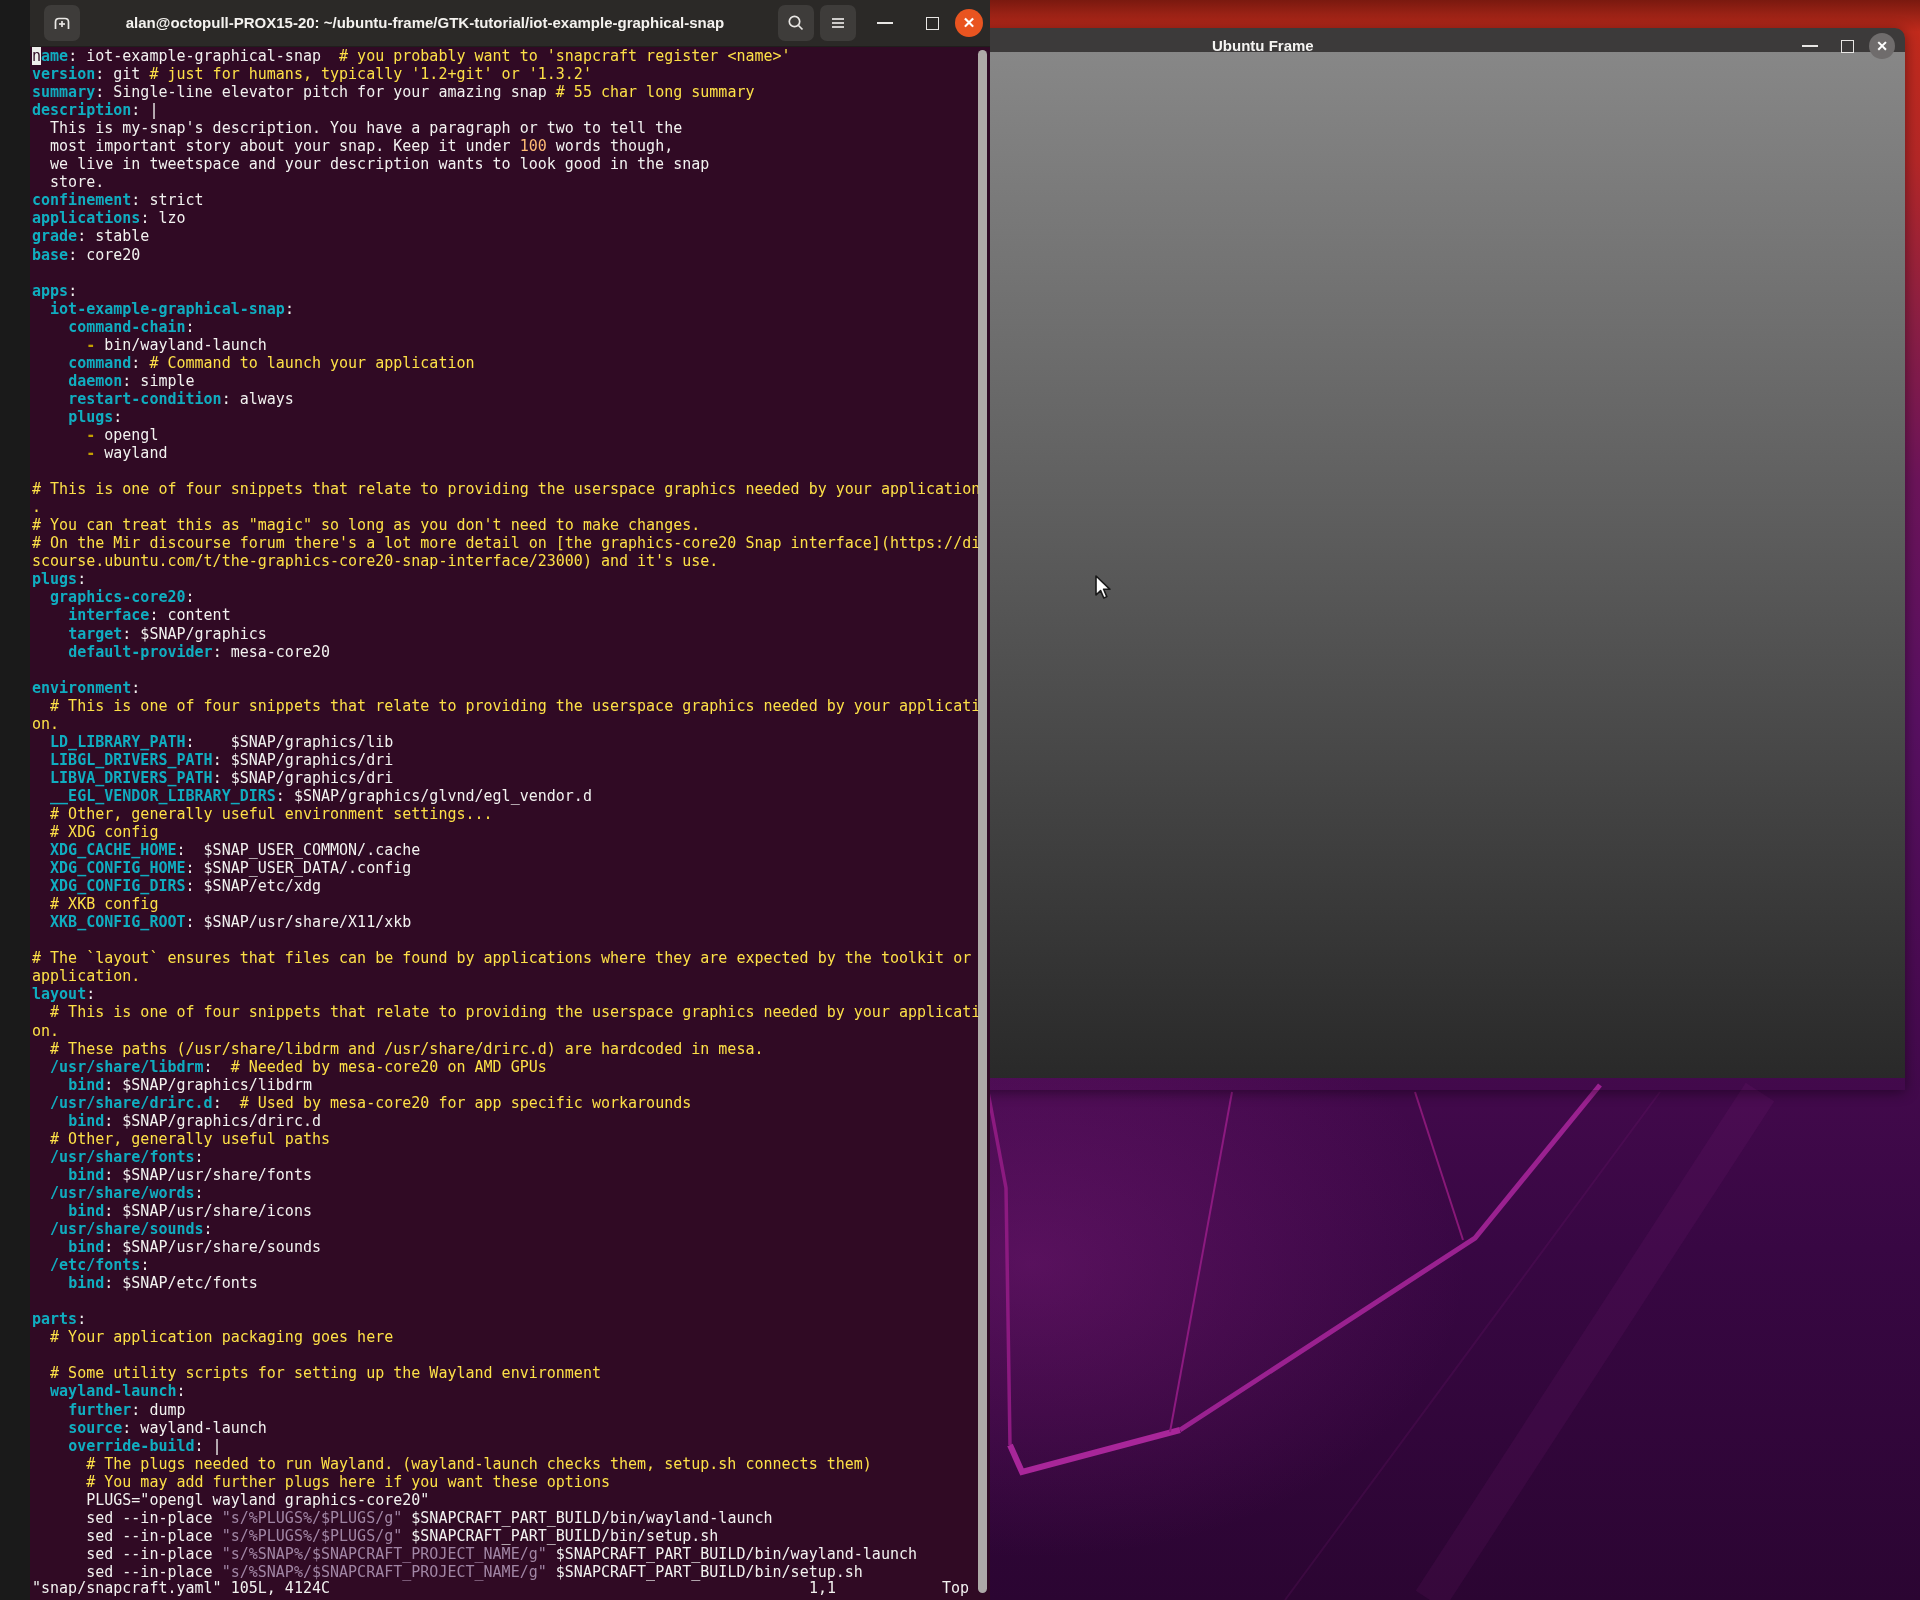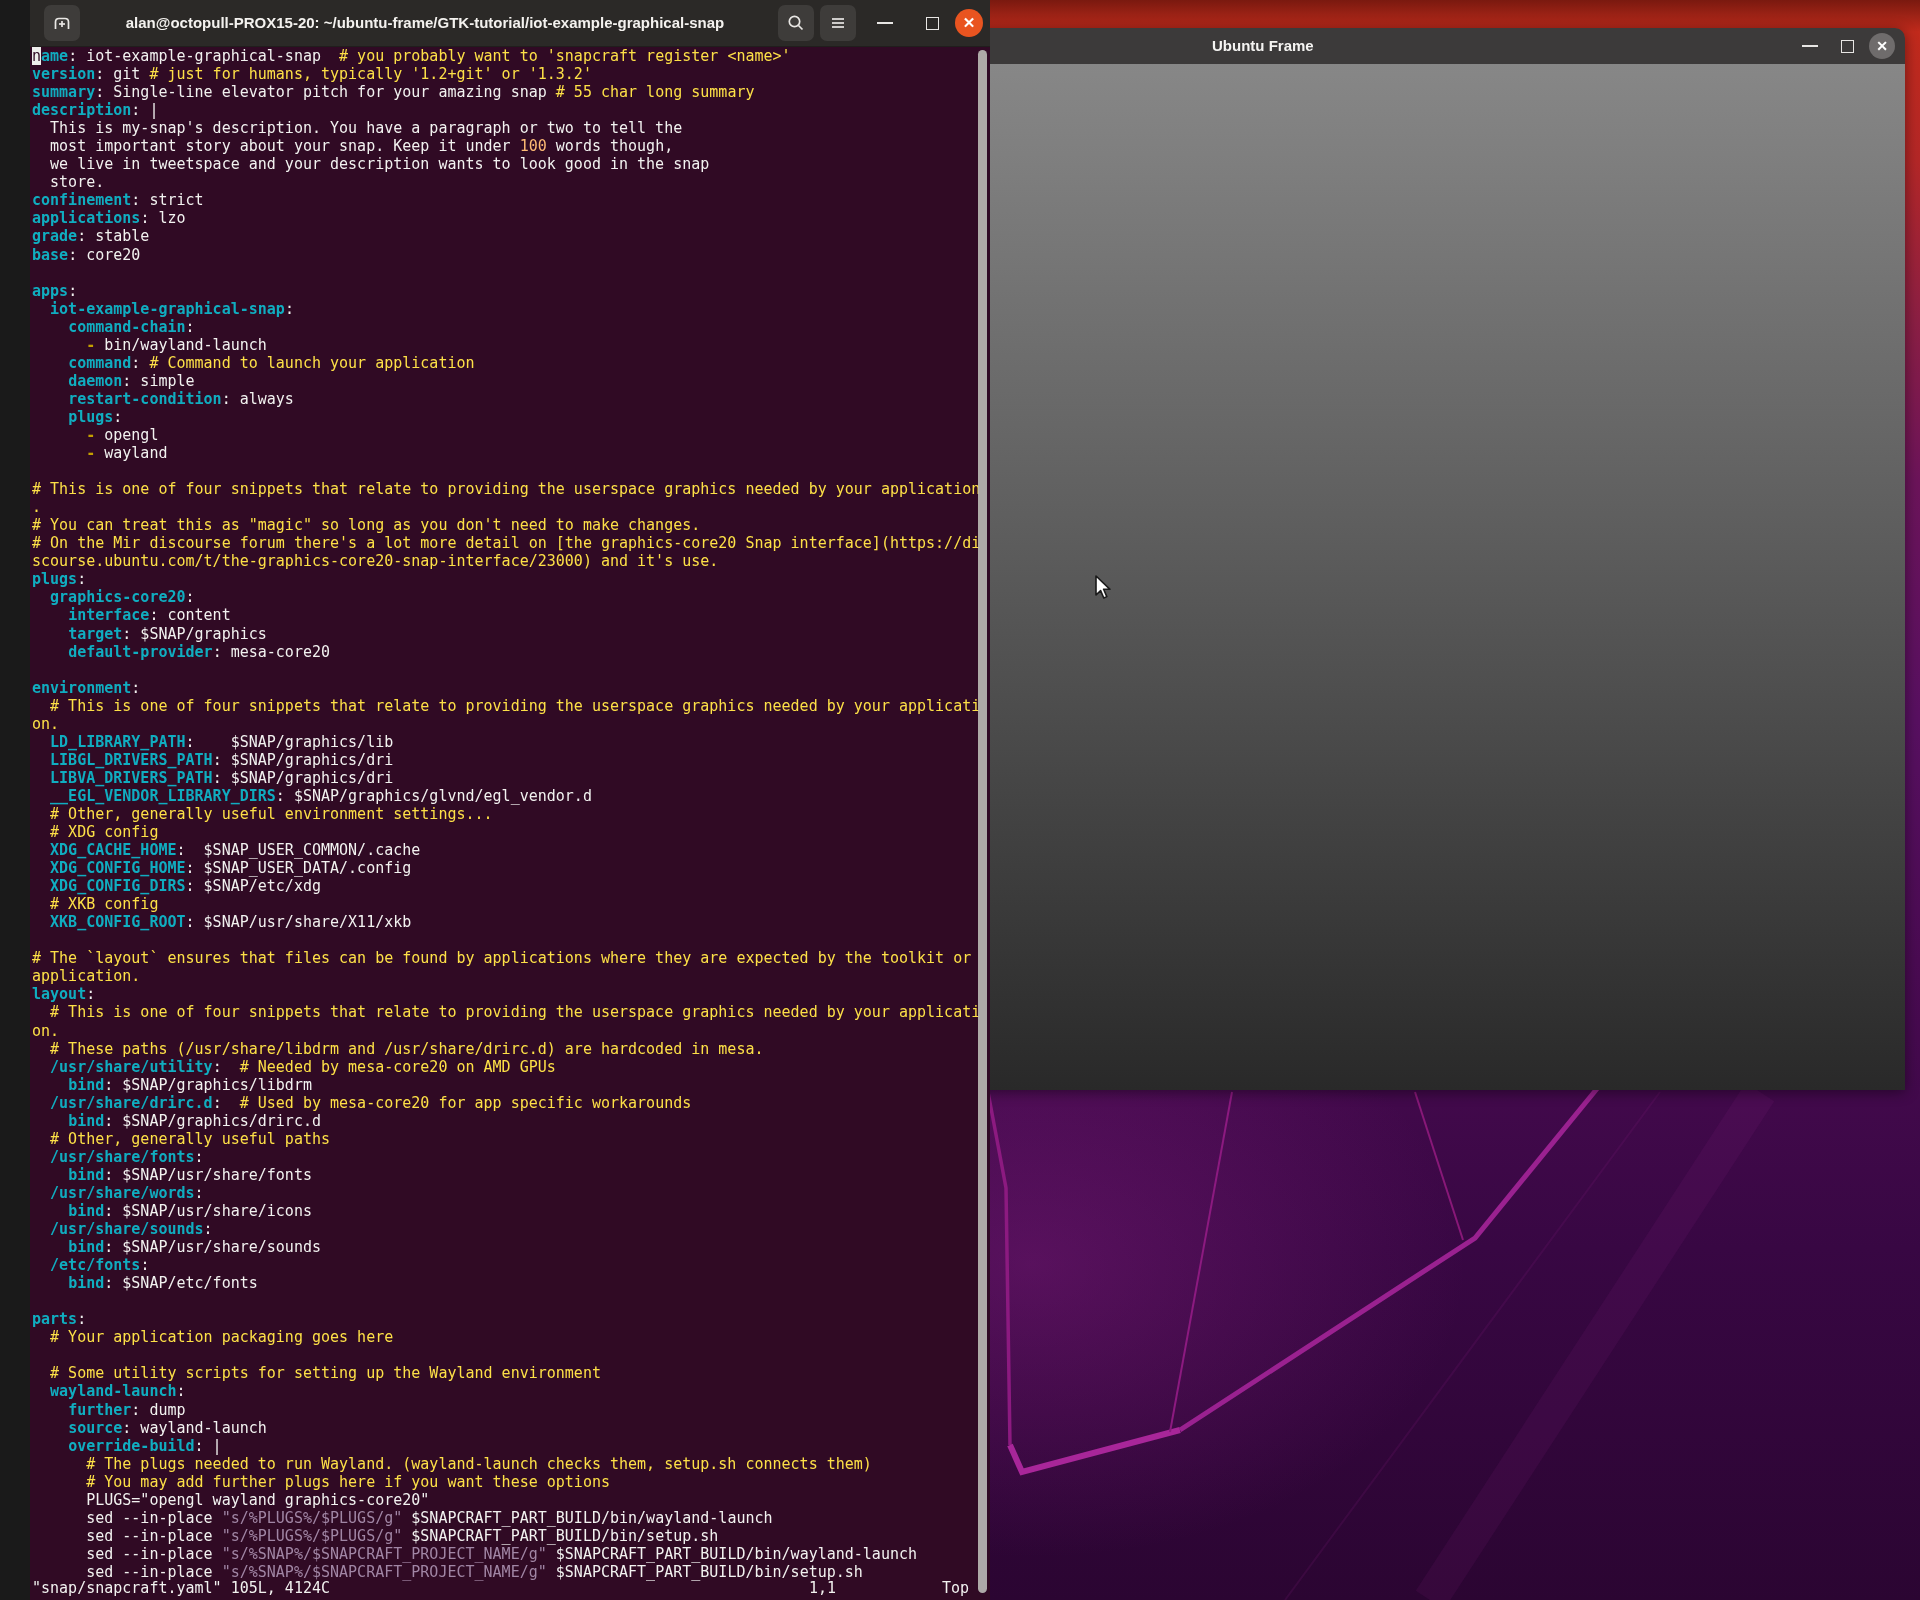--- a/index.html
+++ b/index.html
@@ -11,21 +11,21 @@
     background:
       radial-gradient(ellipse 620px 420px at 8% 79%, rgba(158,38,150,0.32), rgba(158,38,150,0) 70%),
       linear-gradient(180deg,
         #7a190f 0%, #9e2316 1%, #c12a1c 2%, #b42727 10%, #8c1f44 20%,
         #6c145a 30%, #581061 45%, #4a0b52 60%, #380743 78%, #2b0532 100%);}
   .facets{position:absolute;left:955px;top:0;width:965px;height:1600px;z-index:2;}
 
   
   .frame-window{position:absolute;left:957px;top:28px;width:948px;height:1062px;z-index:3;
     border-radius:10px 10px 0 0;overflow:hidden;box-shadow:0 2px 14px rgba(0,0,0,0.45);}
-  .frame-titlebar{position:relative;height:36px;background:#3c3a3a;}
+  .frame-titlebar{position:relative;height:24px;background:#3c3a3a;}
   .frame-title{position:absolute;left:255px;top:0;line-height:36px;color:#f5f4f2;
     font-size:15px;font-weight:bold;}
   .frame-content{height:1026px;background:linear-gradient(180deg,#878787 0%,#5e5e5e 45%,#414141 75%,#292929 100%);}
   .fbtn{position:absolute;cursor:default;}
   .fmin{left:845px;top:17px;width:16px;height:2px;background:#e8e6e4;}
   .fmax{left:884px;top:12px;width:11px;height:11px;border:1.5px solid #e8e6e4;background:transparent;}
   .fclose{left:912px;top:5px;width:26px;height:26px;border-radius:50%;background:#6f6c6c;
     color:#ffffff;text-align:center;line-height:26px;font-size:14px;font-weight:bold;}
 
   
@@ -173,21 +173,21 @@
 <span class="v-p">  </span><span class="v-k">XDG_CONFIG_DIRS</span><span class="v-p">: $SNAP/etc/xdg</span>
 <span class="v-p">  </span><span class="v-c"># XKB config</span>
 <span class="v-p">  </span><span class="v-k">XKB_CONFIG_ROOT</span><span class="v-p">: $SNAP/usr/share/X11/xkb</span>
 
 <span class="v-c"># The `layout` ensures that files can be found by applications where they are expected by the toolkit or</span>
 <span class="v-c">application.</span>
 <span class="v-k">layout</span><span class="v-p">:</span>
 <span class="v-p">  </span><span class="v-c"># This is one of four snippets that relate to providing the userspace graphics needed by your applicati</span>
 <span class="v-c">on.</span>
 <span class="v-p">  </span><span class="v-c"># These paths (/usr/share/libdrm and /usr/share/drirc.d) are hardcoded in mesa.</span>
-<span class="v-p">  </span><span class="v-k">/usr/share/utility</span><span class="v-p">:  </span><span class="v-c"># Needed by mesa-core20 on AMD GPUs</span>
+<span class="v-p">  </span><span class="v-k">/usr/share/libdrm</span><span class="v-p">:  </span><span class="v-c"># Needed by mesa-core20 on AMD GPUs</span>
 <span class="v-p">    </span><span class="v-k">bind</span><span class="v-p">: $SNAP/graphics/libdrm</span>
 <span class="v-p">  </span><span class="v-k">/usr/share/drirc.d</span><span class="v-p">:  </span><span class="v-c"># Used by mesa-core20 for app specific workarounds</span>
 <span class="v-p">    </span><span class="v-k">bind</span><span class="v-p">: $SNAP/graphics/drirc.d</span>
 <span class="v-p">  </span><span class="v-c"># Other, generally useful paths</span>
 <span class="v-p">  </span><span class="v-k">/usr/share/fonts</span><span class="v-p">:</span>
 <span class="v-p">    </span><span class="v-k">bind</span><span class="v-p">: $SNAP/usr/share/fonts</span>
 <span class="v-p">  </span><span class="v-k">/usr/share/words</span><span class="v-p">:</span>
 <span class="v-p">    </span><span class="v-k">bind</span><span class="v-p">: $SNAP/usr/share/icons</span>
 <span class="v-p">  </span><span class="v-k">/usr/share/sounds</span><span class="v-p">:</span>
 <span class="v-p">    </span><span class="v-k">bind</span><span class="v-p">: $SNAP/usr/share/sounds</span>

